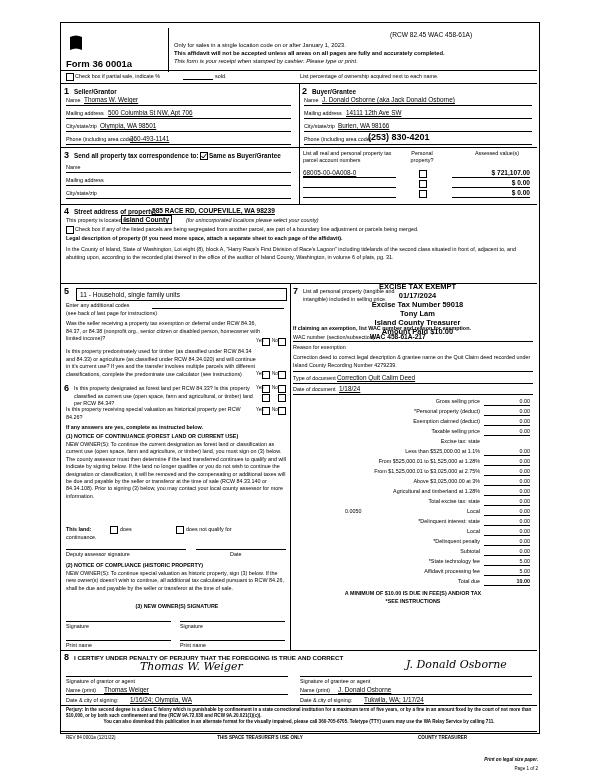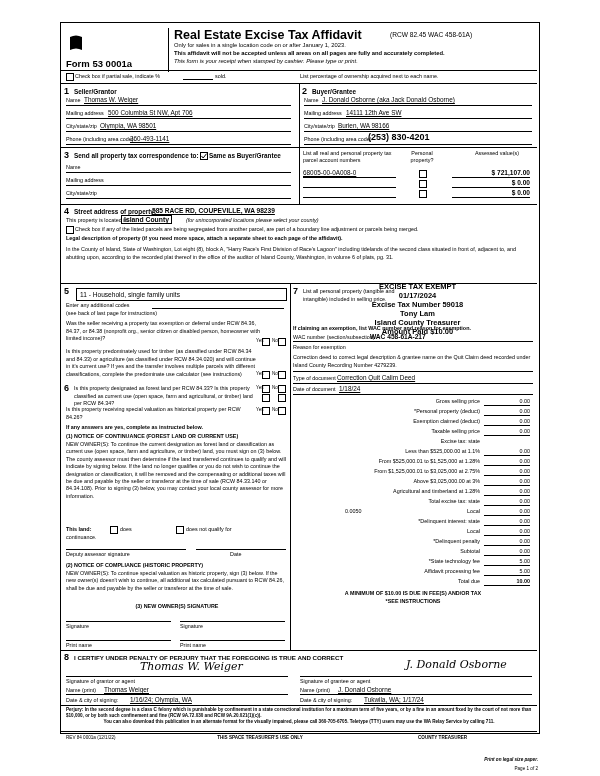--- a/index.html
+++ b/index.html
@@ -34,26 +34,25 @@
 
   <div class="box" style="left:60px;top:22px;width:478px;height:710px;border:1.2px solid #000;"></div>
 
   <div class="abs" style="left:68px;top:34px;width:16px;height:18px;">
     <svg width="16" height="18" viewBox="0 0 16 18">
         <path d="M2 16 L2 3 Q8 0 14 3 L14 16 Q8 13 2 16 Z" fill="#000"></path>
       </svg>
   </div>
   <div class="line" style="left:168px;top:28px;width:1px;height:44px;"></div>
 
-  <div class="abs b" style="left:174px;top:28px;font-size:12.5px;">Real Estate Excise Tax Affidavit</div>
   <div class="abs" style="left:390px;top:31px;font-size:6.6px;">(RCW 82.45 WAC 458-61A)</div>
   <div class="abs" style="left:174px;top:42px;font-size:5.8px;">Only for sales in a single location code on or after January 1, 2023.</div>
   <div class="abs b" style="left:174px;top:50px;font-size:5.8px;">This affidavit will not be accepted unless all areas on all pages are fully and accurately completed.</div>
   <div class="abs i" style="left:174px;top:58px;font-size:5.8px;">This form is your receipt when stamped by cashier. Please type or print.</div>
-  <div class="abs b" style="left:66px;top:58px;font-size:9.5px;">Form 53 0001a</div>
+  <div class="abs b" style="left:66px;top:58px;font-size:9.5px;">Form 36 0001a</div>
 
   <div class="line" style="left:61px;top:70px;width:476px;height:1px;"></div>
   <div class="chk" style="left:66px;top:73px;"></div>
   <div class="abs sm" style="left:75px;top:73px;">Check box if partial sale, indicate % </div>
   <div class="line" style="left:183px;top:79px;width:30px;height:1px;"></div>
   <div class="abs sm" style="left:215px;top:73px;">sold.</div>
   <div class="abs sm" style="left:300px;top:73px;">List percentage of ownership acquired next to each name.</div>
   <div class="line" style="left:61px;top:83px;width:476px;height:1px;"></div>
 
   <div class="abs sect" style="left:64px;top:86px;">1</div>

